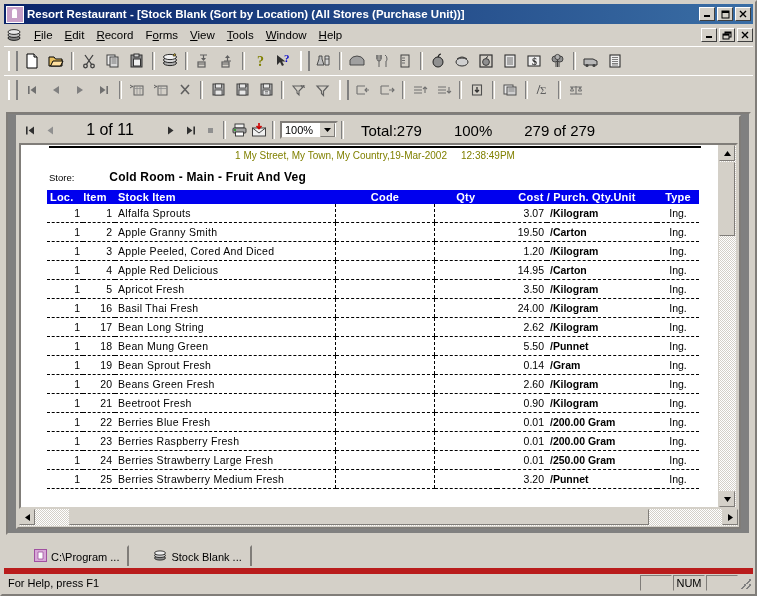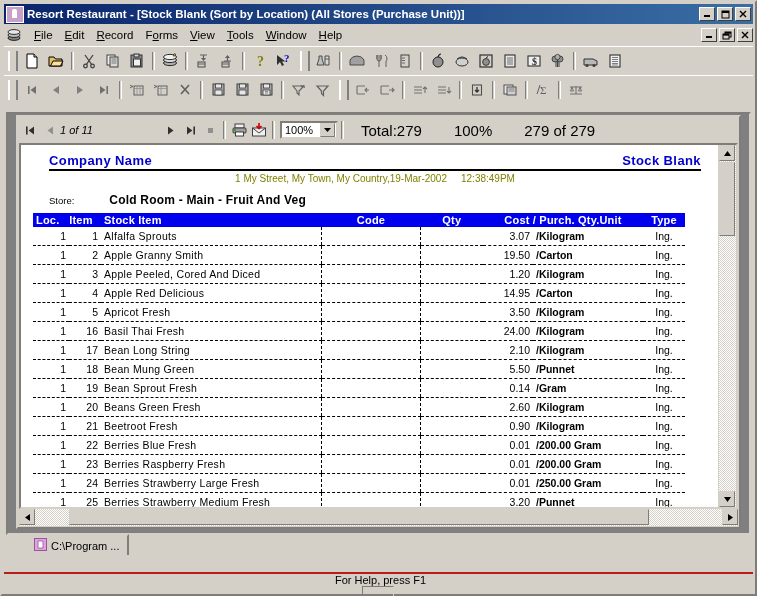--- a/index.html
+++ b/index.html
@@ -97,21 +97,21 @@
     height:26px;flex:0 0 auto;
     display:flex;align-items:center;
     background:#d4d0c8;
     padding-left:2px;
   }
   .nbtn{
     width:20px;height:20px;flex:0 0 auto;
     display:flex;align-items:center;justify-content:center;
   }
   .pageind{
-    width:100px;font-size:11px;flex:0 0 auto;font-style:italic;
+    width:100px;text-align:center;font-size:16px;flex:0 0 auto;
   }
   .zoombox{
     width:58px;height:18px;flex:0 0 auto;
     border:2px inset #d4d0c8;background:#fff;
     display:flex;align-items:center;box-sizing:border-box;
     margin-left:2px;
   }
   .zoombox .zv{flex:1 1 auto;padding-left:3px;font-size:11px;}
   .zoombox .zarrow{
     width:15px;height:14px;margin-right:1px;flex:0 0 auto;
@@ -145,21 +145,21 @@
     color:#808000;font-size:10px;margin:2px 18px 0 18px;
   }
   .rpt-addr .dt{display:flex;gap:14px;}
   .rpt-store{
     margin:9px 18px 0 18px;font-size:11px;display:flex;align-items:baseline;gap:7px;
   }
   .rpt-store .lbl{font-size:9.5px;}
   .rpt-store .val{font-weight:bold;font-size:12px;letter-spacing:0.2px;margin-left:28px;}
   
   table.rpt{
-    margin:6px 18px 0 2px;
+    margin:6px 18px 0 16px;
     border-collapse:collapse;
     width:calc(100% - 36px);
     font-size:11px;
   }
   table.rpt thead th{
     background:#0000ee;color:#fff;font-weight:bold;
     font-size:11px;padding:1px 3px;letter-spacing:0.2px;
     white-space:nowrap;
   }
   table.rpt thead th.l{text-align:left;}
@@ -211,37 +211,37 @@
     position:absolute;top:0;width:16px;height:16px;
     background:#d4d0c8;border:1px outset #d4d0c8;box-sizing:border-box;
     display:flex;align-items:center;justify-content:center;
   }
   .hsb .hthumb{
     position:absolute;top:0;height:16px;
     background:#d4d0c8;border:1px outset #d4d0c8;box-sizing:border-box;
   }
   
   .taskbar{
-    position:absolute;left:4px;right:4px;bottom:39px;height:30px;
+    position:absolute;left:4px;right:4px;bottom:28px;height:30px;
     display:flex;align-items:flex-end;gap:16px;
     padding-left:20px;
   }
   .tab{
     height:21px;display:flex;align-items:center;gap:4px;
     padding:0 8px 0 6px;
     background:#d4d0c8;
     border:2px outset #d4d0c8;border-bottom:none;
     font-size:11px;white-space:nowrap;box-sizing:border-box;
   }
   .tab.active{background:#d4d0c8;}
   
   .statusbar{
     position:absolute;left:2px;right:2px;bottom:2px;height:18px;
     display:flex;align-items:center;
-    background:#d4d0c8;border-top:2px solid #b91c1c;flex-direction:column;
+    background:#d4d0c8;border-top:6px solid #b91c1c;
   }
   .statusbar .sb-msg{
     flex:1 1 auto;font-size:11px;padding-left:4px;
   }
   .sb-pane{
     width:32px;height:16px;margin-right:1px;flex:0 0 auto;
     border:1px inset #d4d0c8;box-sizing:border-box;
     display:flex;align-items:center;justify-content:center;font-size:11px;
   }
   .sb-grip{width:14px;height:16px;flex:0 0 auto;position:relative;}
@@ -676,24 +676,20 @@
         </div>
         <div class="tsep"></div>
         <span class="statfield" style="margin-left:14px">Total:279</span>
         <span class="statfield" style="margin-left:32px">100%</span>
         <span class="statfield" style="margin-left:32px">279 of 279</span>
       </div>
 
       <div class="pagewrap">
         <div class="page">
 
-          <div class="rpt-head">
-            <span>Company Name</span>
-            <span>Stock Blank</span>
-          </div>
           <div class="rpt-rule"></div>
           <div class="rpt-addr">
             <span>1 My Street, My Town, My Country,</span>
             <span class="dt">
               <span>19-Mar-2002</span>
               <span>12:38:49PM</span>
             </span>
           </div>
           <div class="rpt-store">
             <span class="lbl">Store:</span>
@@ -774,21 +770,21 @@
                   <td class="cost">24.00</td>
                   <td class="unit">/Kilogram</td>
                   <td class="type">Ing.</td>
                 </tr>
                 <tr>
                   <td class="loc">1</td>
                   <td class="item">17</td>
                   <td class="desc">Bean Long String</td>
                   <td class="code"></td>
                   <td class="qty"></td>
-                  <td class="cost">2.10</td>
+                  <td class="cost">2.62</td>
                   <td class="unit">/Kilogram</td>
                   <td class="type">Ing.</td>
                 </tr>
                 <tr>
                   <td class="loc">1</td>
                   <td class="item">18</td>
                   <td class="desc">Bean Mung Green</td>
                   <td class="code"></td>
                   <td class="qty"></td>
                   <td class="cost">5.50</td>
@@ -905,20 +901,30 @@
   <div class="taskbar">
     <div class="tab">
       <span>
         <svg width="13" height="13" viewBox="0 0 13 13">
             <rect x="0.5" y="0.5" width="12" height="12" fill="#d8a8d8" stroke="#a050a0" stroke-width="1"></rect>
             <path d="M4,3 h5 v7 h-5 z" fill="#fff" stroke="#a050a0" stroke-width="0.8"></path>
           </svg>
       </span>
       <span>C:\Program ...</span>
     </div>
+    <div class="tab active">
+      <span>
+        <svg width="14" height="13" viewBox="0 0 14 13">
+            <ellipse cx="7" cy="9" rx="5.5" ry="2.1" fill="#909090" stroke="#000" stroke-width="0.7"></ellipse>
+            <ellipse cx="7" cy="6.5" rx="5.5" ry="2.1" fill="#c8c8c8" stroke="#000" stroke-width="0.7"></ellipse>
+            <ellipse cx="7" cy="4" rx="5.5" ry="2.1" fill="#ececec" stroke="#000" stroke-width="0.7"></ellipse>
+          </svg>
+      </span>
+      <span>Stock Blank ...</span>
+    </div>
   </div>
 
   <div class="statusbar">
     <span class="sb-msg">For Help, press F1</span>
     <span class="sb-pane"></span>
     <span class="sb-pane">NUM</span>
     <span class="sb-pane"></span>
     <span class="sb-grip"></span>
   </div>
 

